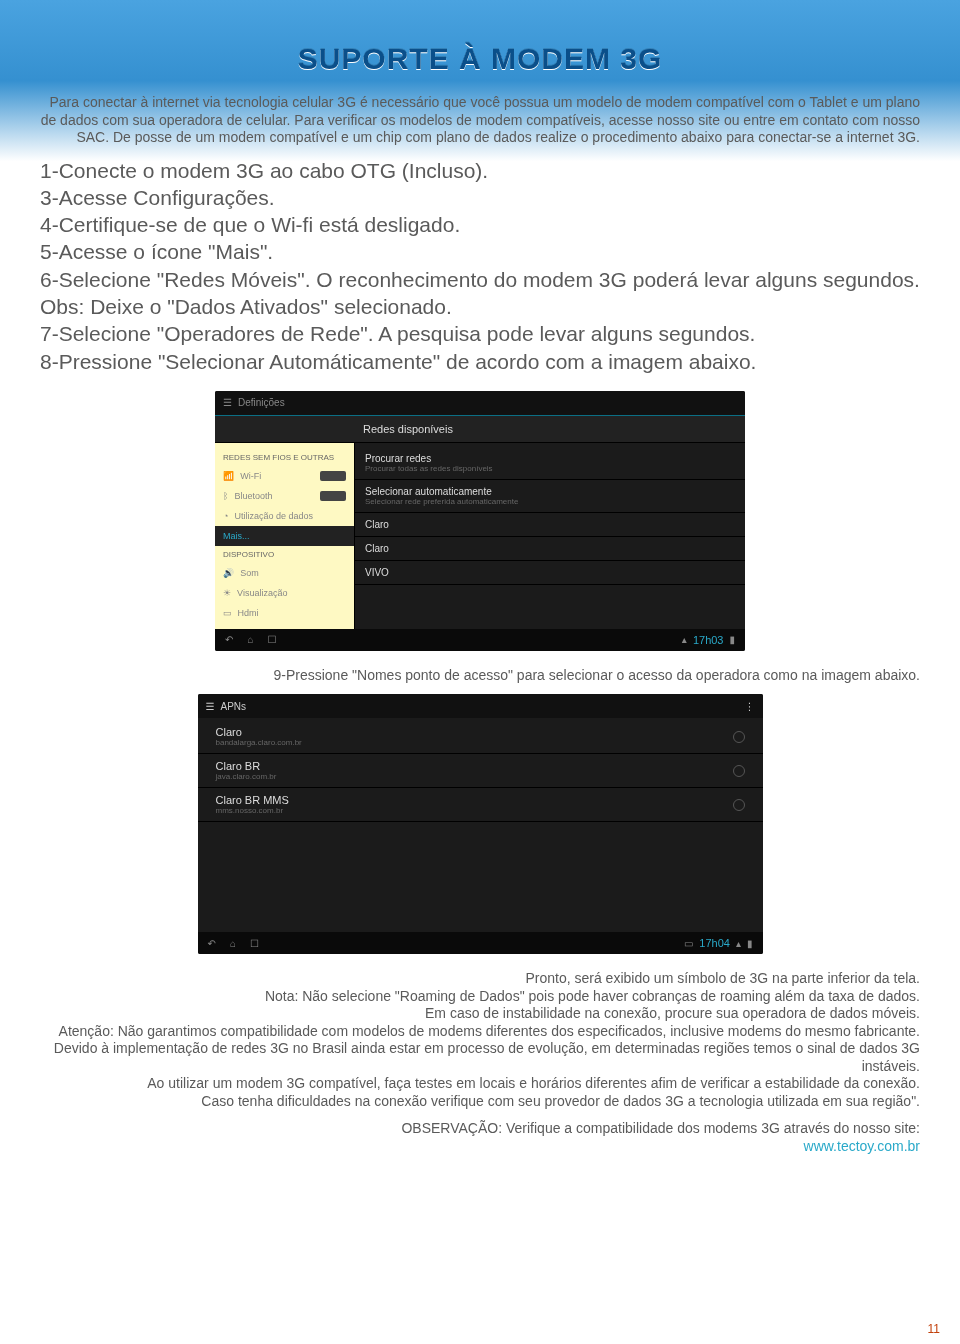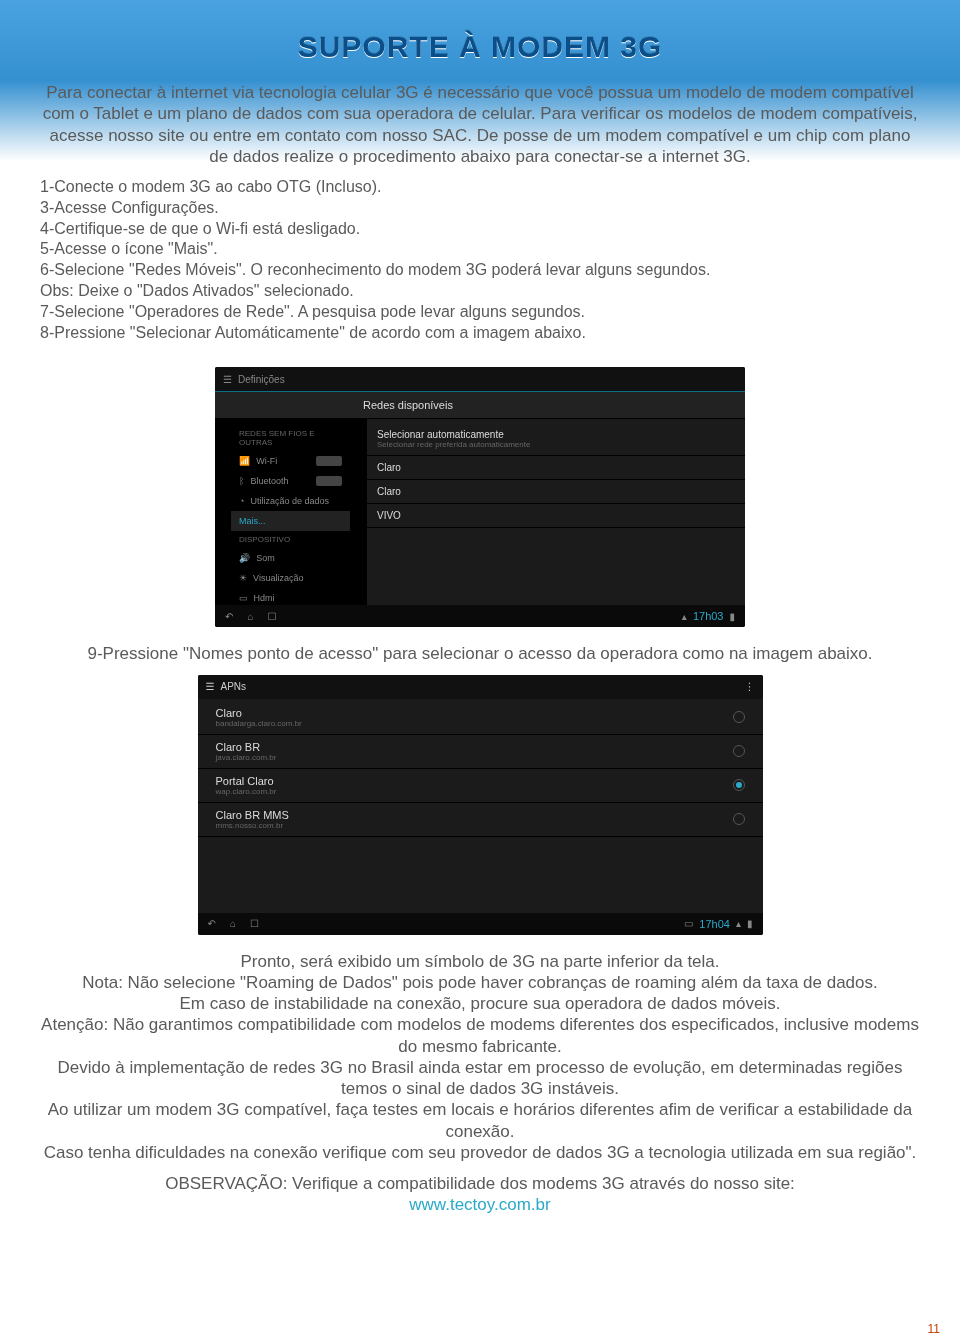--- a/index.html
+++ b/index.html
@@ -14,49 +14,49 @@
   }
   .page {
     padding: 20px 40px 20px 40px;
   }
   h1.title {
     text-align: center;
     font-size: 30px;
     font-weight: bold;
     color: #0a4f8a;
     letter-spacing: 1px;
-    margin: 10px 0 18px 0;
+    margin: 22px 0 18px 0;
     text-shadow: 0 1px 0 #fff, 0 -1px 0 rgba(0,0,0,0.15);
   }
   .body-text {
-    font-size: 17px;
+    font-size: 14px;
     line-height: 1.25;
     color: #5a5a5a;
     margin-bottom: 10px;
-    text-align: center;
+    text-align: right;
   }
   .steps {
-    font-size: 16px;
+    font-size: 21px;
     line-height: 1.3;
     color: #5a5a5a;
-    margin-bottom: 24px;
+    margin-bottom: 16px;
   }
   .screenshot {
     display: block;
     margin: 8px auto 16px auto;
     background: #1b1b1b;
     border-radius: 2px;
     overflow: hidden;
   }
   
   .ss1 { width: 530px; height: 260px; position: relative; font-size: 10px; color: #b0b0b0; }
   .ss1 .topbar { display:flex; align-items:center; height:24px; background:#111; padding:0 8px; color:#888; }
   .ss1 .header { height:28px; background:#222; border-top:1px solid #0b6f85; border-bottom:1px solid #000; display:flex; align-items:center; padding-left:148px; color:#ddd; font-size:11px; }
   .ss1 .cols { display:flex; height: calc(100% - 24px - 28px - 22px); }
-  .ss1 .side { width:152px; background:#000000; border-right:1px solid #000; padding:6px 16px; }
+  .ss1 .side { width:140px; background:#fef9c3; border-right:1px solid #000; padding:6px 0; }
   .ss1 .side .grp { font-size:8px; color:#666; padding:4px 8px; text-transform:uppercase; }
   .ss1 .side .row { display:flex; align-items:center; padding:5px 8px; color:#888; font-size:9px; gap:6px; }
   .ss1 .side .row.active { background:#222; color:#2aa9c9; }
   .ss1 .side .toggle { width:26px; height:10px; background:#444; border-radius:2px; margin-left:auto; }
   .ss1 .main { flex:1; padding:4px 0; }
   .ss1 .item { padding:6px 10px; border-bottom:1px solid #000; }
   .ss1 .item .t { color:#ddd; font-size:10px; }
   .ss1 .item .s { color:#666; font-size:8px; }
   .ss1 .bottombar { position:absolute; bottom:0; left:0; right:0; height:22px; background:#0a0a0a; display:flex; align-items:center; justify-content:space-between; padding:0 10px; color:#888; font-size:10px; }
   .ss1 .navicons { display:flex; gap:14px; color:#888; }
@@ -136,20 +136,24 @@
             <span>▭</span>
             <span>Hdmi</span>
           </div>
         <div class="row">
             <span>▣</span>
             <span>ScreenshotSetting</span>
           </div>
       </div>
       <div class="main">
         <div class="item">
+          <div class="t">Procurar redes</div>
+          <div class="s">Procurar todas as redes disponíveis</div>
+        </div>
+        <div class="item">
           <div class="t">Selecionar automaticamente</div>
           <div class="s">Selecionar rede preferida automaticamente</div>
         </div>
         <div class="item">
             <div class="t">Claro</div>
           </div>
         <div class="item">
             <div class="t">Claro</div>
           </div>
         <div class="item">
@@ -188,27 +192,20 @@
             <div class="s">bandalarga.claro.com.br</div>
           </div>
         <div class="radio"></div>
       </div>
       <div class="row">
         <div class="tx">
             <div class="t">Claro BR</div>
             <div class="s">java.claro.com.br</div>
           </div>
         <div class="radio"></div>
-      </div>
-      <div class="row">
-        <div class="tx">
-            <div class="t">Portal Claro</div>
-            <div class="s">wap.claro.com.br</div>
-          </div>
-        <div class="radio sel"></div>
       </div>
       <div class="row">
         <div class="tx">
             <div class="t">Claro BR MMS</div>
             <div class="s">mms.nosso.com.br</div>
           </div>
         <div class="radio"></div>
       </div>
     </div>
     <div class="bottombar">

